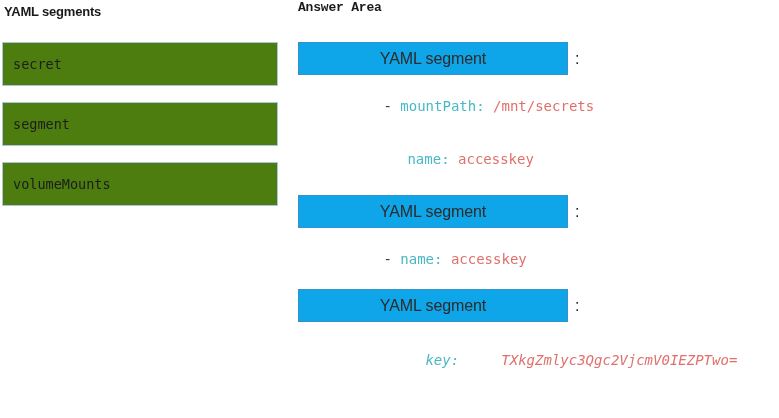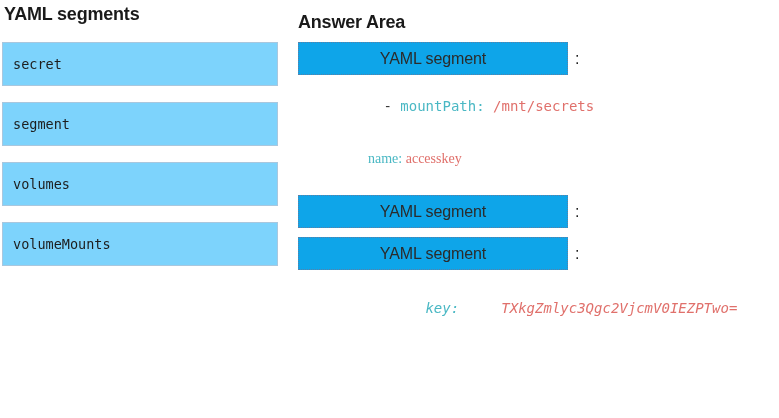--- a/index.html
+++ b/index.html
@@ -14,41 +14,41 @@
     overflow: hidden;
     font-family: "Liberation Sans", sans-serif;
     -webkit-font-smoothing: antialiased;
   }
 
   
   .panel-title {
     position: absolute;
     font-family: "Liberation Sans", sans-serif;
     font-weight: bold;
-    font-size: 18px;
+    font-size: 13px;
     color: #1a1a1a;
     letter-spacing: -0.2px;
     white-space: nowrap;
   }
   #title-left  { left: 4px;   top: 4px; }
-  #title-right { left: 298px; top: 12px; }
+  #title-right { left: 298px; top: 0; font-family: Liberation Mono, monospace; }
 
   
   #segments-list {
     position: absolute;
     left: 2px;
     top: 42px;
     width: 276px;
   }
   .segment-box {
     box-sizing: border-box;
     width: 276px;
     height: 44px;
     border: 1px solid #a9c7de;
-    background: #7dd3fc;
+    background: #4d7c0f;
     margin-bottom: 16px;
     display: flex;
     align-items: center;
     padding-left: 10px;
   }
   .segment-box .seg-label {
     font-family: "DejaVu Sans Mono", monospace;
     font-size: 13.5px;
     color: #1d1d1d;
     letter-spacing: 0px;
@@ -101,41 +101,38 @@
     white-space: pre;
     line-height: 1;
     color: #1d1d1d;
   }
   .yaml-dash  { color: #3a3a3a; }
   .yaml-key   { color: #4ab8c4; }
   .yaml-punct { color: #4ab8c4; }
   .yaml-val   { color: #e0706b; }
 
   .yaml-block { padding-top: 10px; }
-  .yaml-block .yaml-line + .yaml-line { margin-top: 11px; font-family: Liberation Serif, serif; }
+  .yaml-block .yaml-line + .yaml-line { margin-top: 11px; }
 </style>
 </head>
 <body>
 
 <div class="panel-title" id="title-left">YAML segments</div>
 
 <div id="segments-list">
 
   <div class="segment-box">
     <span class="seg-label">secret</span>
   </div>
 
   <div class="segment-box">
     <span class="seg-label">segment</span>
   </div>
 
 
-  <div class="segment-box">
-    <span class="seg-label">volumes</span>
-  </div>
 
   <div class="segment-box">
     <span class="seg-label">volumeMounts</span>
   </div>
 
 
 </div>
 
 <div class="panel-title" id="title-right">Answer Area</div>
 
@@ -158,20 +155,25 @@
     </div>
   </div>
 
   <div class="answer-group" style="margin-top:15px;">
     <div class="drop-row">
       <div class="drop-target">
         <span class="drop-label">YAML segment</span>
       </div>
       <span class="drop-colon">:</span>
     </div>
+    <div class="yaml-block">
+      <div class="yaml-line" style="padding-left:18px;">
+        <span class="yaml-dash">-</span><span> </span><span class="yaml-key">name</span><span class="yaml-punct">:</span><span> </span><span class="yaml-val">accesskey</span>
+      </div>
+    </div>
   </div>
 
   <div class="answer-group" style="margin-top:9px;">
     <div class="drop-row">
       <div class="drop-target">
         <span class="drop-label">YAML segment</span>
       </div>
       <span class="drop-colon">:</span>
     </div>
     <div class="yaml-block" style="padding-top:17px;font-style:italic;">

